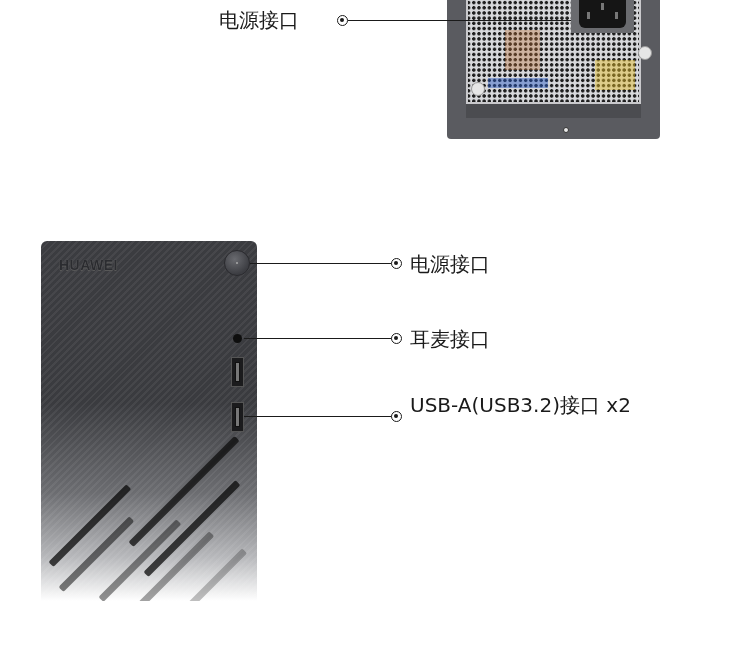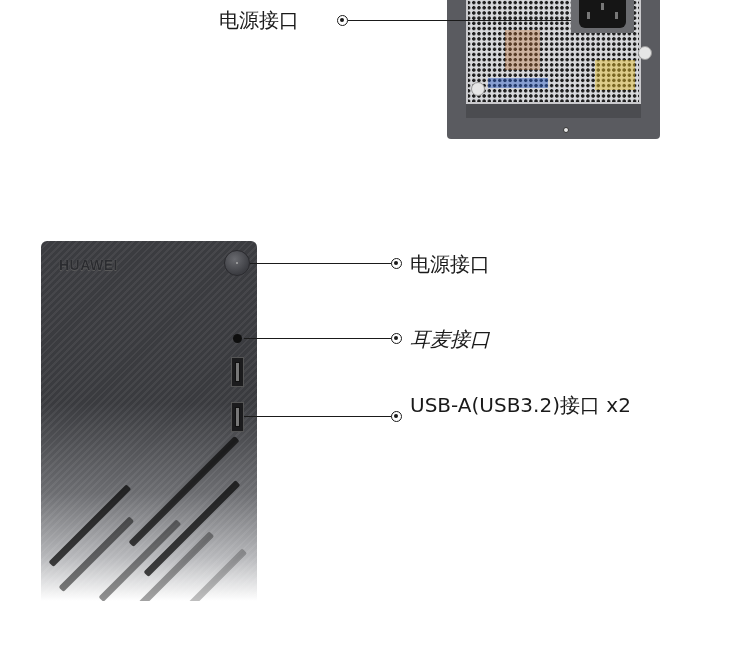--- a/index.html
+++ b/index.html
@@ -82,17 +82,17 @@
 <div class="abs usb" style="left:231px;top:402px;">
     <div class="usb-in"></div>
   </div>
 
 <div class="abs line" style="left:250px;top:263px;width:142px;"></div>
 <div class="abs dot" style="left:391px;top:258px;"></div>
 <div class="abs label" style="left:410px;top:251px;">电源接口</div>
 
 <div class="abs line" style="left:244px;top:338px;width:148px;"></div>
 <div class="abs dot" style="left:391px;top:333px;"></div>
-<div class="abs label" style="left:410px;top:326px;font-style:italic;">耳麦接口</div>
+<div class="abs label" style="left:410px;top:326px;">耳麦接口</div>
 
 <div class="abs line" style="left:244px;top:416px;width:148px;"></div>
 <div class="abs dot" style="left:391px;top:411px;"></div>
 <div class="abs label" style="left:410px;top:392px;">USB-A(USB3.2)接口 x2</div>
 
 </body></html>

